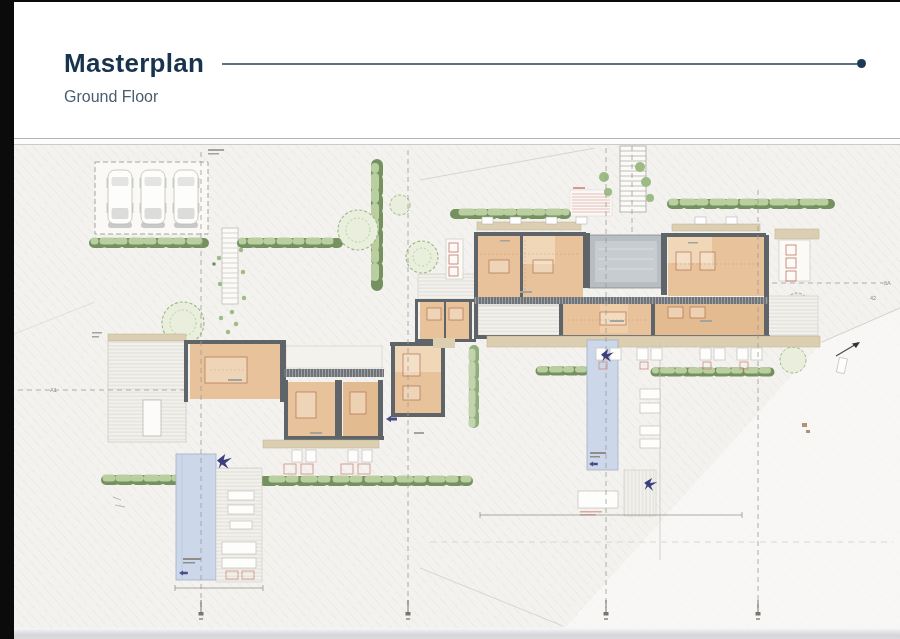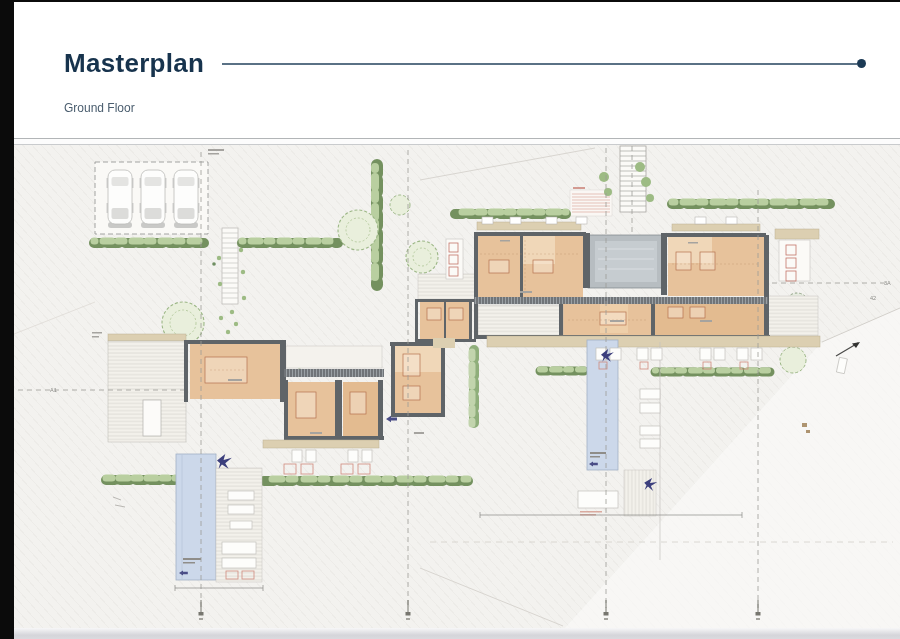--- a/index.html
+++ b/index.html
@@ -4,21 +4,21 @@
 <style>
   html,body{margin:0;padding:0}
   body{width:900px;height:639px;background:#0b0b0b;overflow:hidden;
        font-family:"Liberation Sans",sans-serif;position:relative}
   .slide{position:absolute;left:14px;top:2px;width:886px;height:451px;background:#f3f2ef}
   .hdr{height:136px;background:#ffffff;box-sizing:border-box;padding:46px 34px 0 50px}
   .title-row{display:flex;align-items:center}
   .title{margin:0;font-size:26px;font-weight:bold;letter-spacing:.3px;color:#17334d}
   .rule{flex:1;height:2px;background:#5a7185;margin-left:18px}
   .dot{width:9px;height:9px;border-radius:50%;background:#1c3a55;flex:none}
-  .subtitle{margin-top:22px;font-size:12px;color:#4a5d6e}
+  .subtitle{margin-top:9px;font-size:16px;color:#4a5d6e}
   .divider{height:5px;background:#fcfcfc;border-top:1px solid #b2b5b7;border-bottom:1px solid #c9cbcd}
   .plan{position:relative;height:483px;background-color:#f3f2ef;
         background-image:repeating-linear-gradient(48deg,rgba(125,118,105,.05) 0 1px,rgba(0,0,0,0) 1px 7px)}
   .plan svg{position:absolute;left:0;top:0}
   .bottom-strip{height:13px;background:linear-gradient(180deg,#f7f7f8,#d5d5da 55%,#dcdce0)}
   text{font-family:"Liberation Sans",sans-serif}
 </style>
 </head>
 <body>
 

